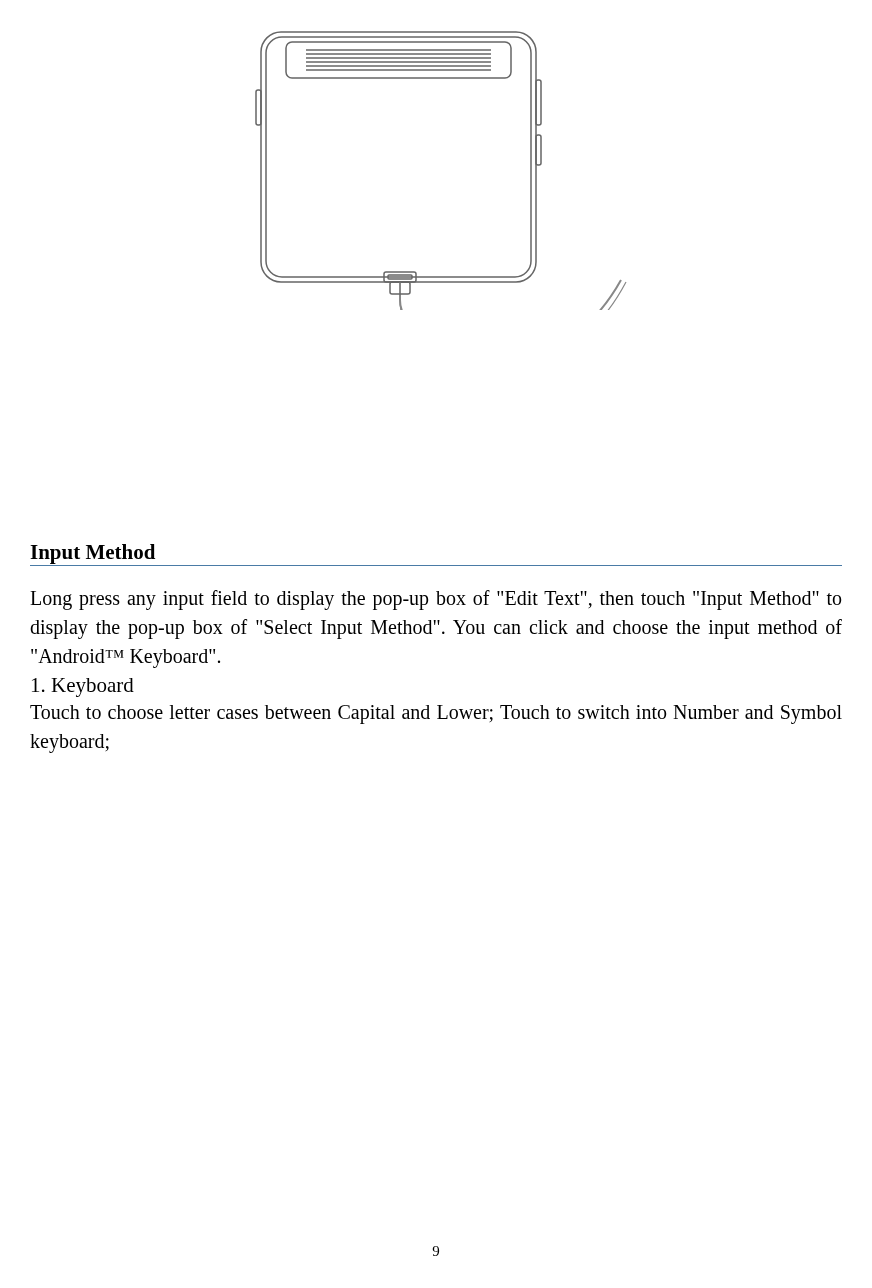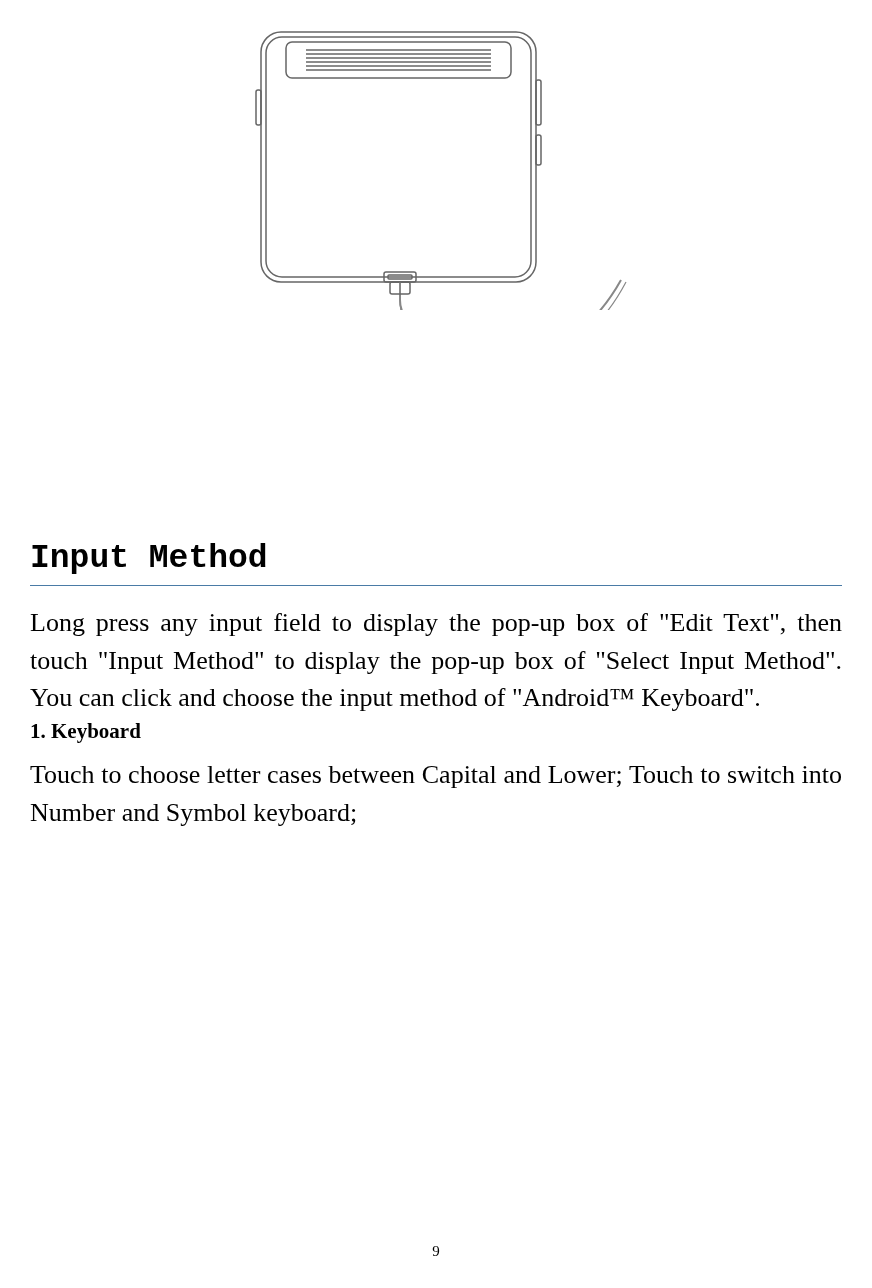--- a/index.html
+++ b/index.html
@@ -20,40 +20,37 @@
       display: flex;
       justify-content: center;
       padding-top: 20px;
       padding-bottom: 60px;
     }
     .phone-svg {
       width: 420px;
       height: 290px;
     }
     .section-title {
-      font-size: 33px;
+      font-size: 21px;
       font-weight: bold;
       margin-top: 170px;
-      margin-bottom: 8px;
-      font-family: Liberation Mono, monospace;
     }
     .title-underline {
       border: none;
       border-top: 1.5px solid #4a7ba6;
       margin-bottom: 18px;
     }
     .body-text {
-      font-size: 26px;
+      font-size: 20px;
       line-height: 1.45;
       text-align: justify;
-      margin-top: 12px;
     }
     .list-item-heading {
       font-size: 21px;
-      font-weight: bold;
+      font-weight: normal;
       margin-top: 2px;
     }
     .page-number {
       position: absolute;
       bottom: 28px;
       left: 0;
       right: 0;
       text-align: center;
       font-size: 15px;
     }

